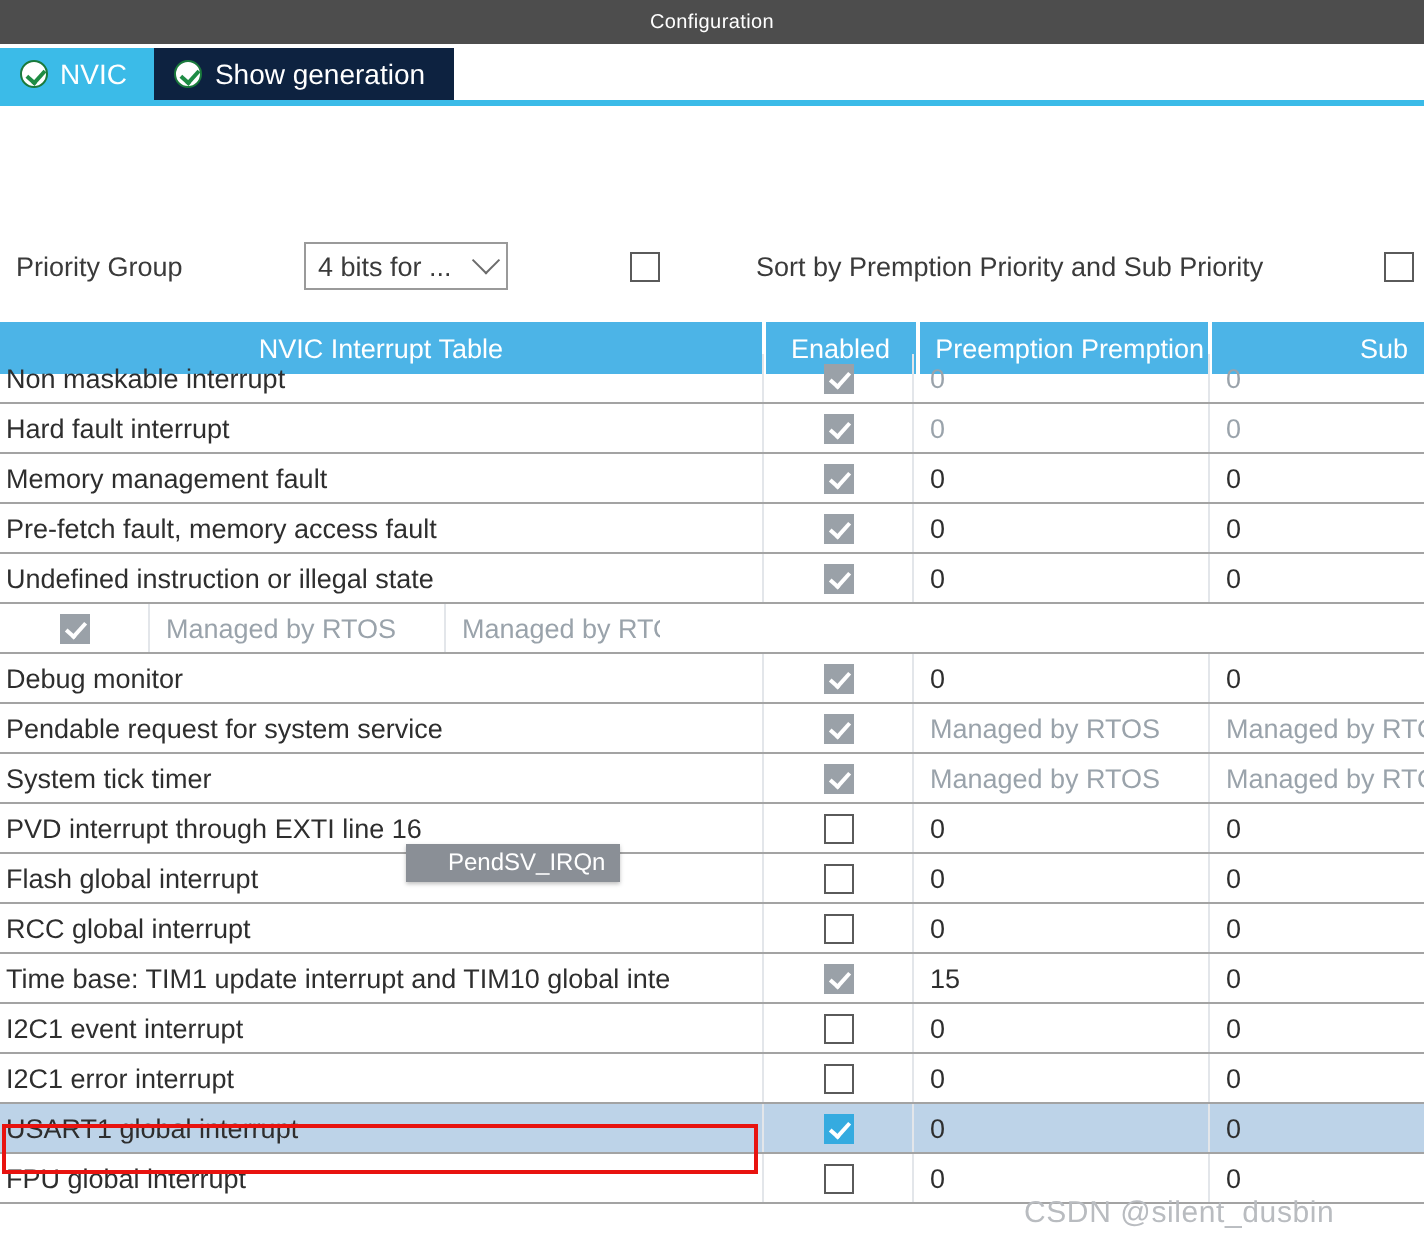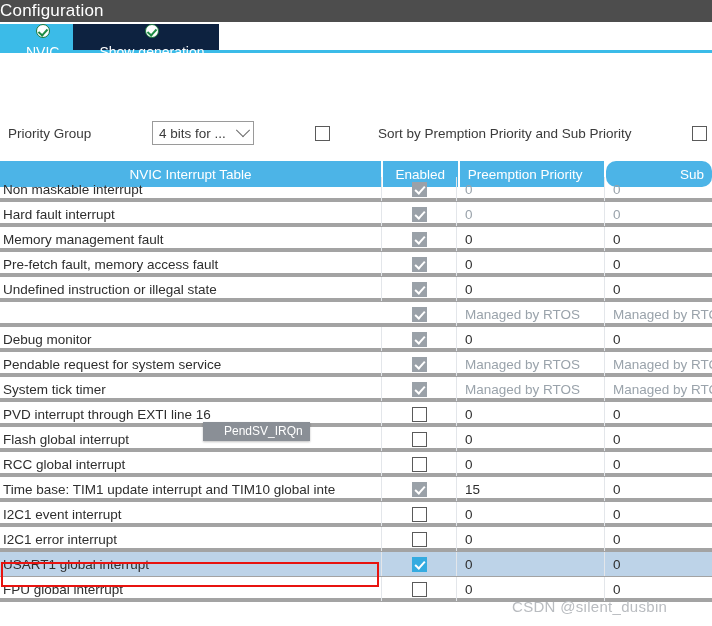--- a/index.html
+++ b/index.html
@@ -23,46 +23,45 @@
     background: #ffffff;
   }
 
   
   .titlebar {
     height: 22px;
     background: #4d4d4d;
     color: #ffffff;
     display: flex;
     align-items: center;
-    justify-content: flex-start;
-    font-size: 17px;
+    justify-content: center;
+    font-size: 10px;
     letter-spacing: .2px;
   }
 
   
   .tabstrip {
     height: 28px;
     background: #ffffff;
     display: flex;
     align-items: flex-end;
     position: relative;
     border-bottom: 3px solid #3bbbe8;
     box-sizing: content-box;
   }
   .tab {
     height: 26px;
     display: flex;
     align-items: center;
     gap: 6px;
-    padding: 0 14px 0 26px;
+    padding: 0 14px 0 10px;
     font-size: 14px;
     color: #ffffff;
     cursor: default;
     box-sizing: border-box;
-    flex-direction: column;
   }
   .tab.active { background: #3bbbe8; }
   .tab.inactive { background: #0d2240; }
   .tick-badge {
     width: 14px; height: 14px;
     border-radius: 50%;
     background: #ffffff;
     position: relative;
     display: inline-block;
     flex: 0 0 auto;
@@ -182,29 +181,28 @@
     font-size: 13.5px;
     display: flex;
     align-items: center;
     box-sizing: border-box;
     height: 26px;
     margin-right: 2px;
   }
   .th.name { width: 382px; justify-content: center; }
   .th.enabled { width: 75px; justify-content: center; }
   .th.preempt { width: 145px; padding-left: 8px; }
-  .th.sub { width: 106px; justify-content: flex-end; padding-right: 8px; margin-right: 0; border-radius: 10px; }
+  .th.sub { width: 106px; justify-content: flex-end; padding-right: 8px; margin-right: 0; }
 
   .tbody { background: #ffffff; }
   .tr {
     display: flex;
     height: 25px;
     box-sizing: border-box;
-    border-bottom: 4px solid #a3a3a3;
-    justify-content: flex-end;
+    border-bottom: 1px solid #a3a3a3;
   }
   .tr.selected .td { background: #bdd3e8; }
 
   .td {
     box-sizing: border-box;
     display: flex;
     align-items: center;
     font-size: 13.5px;
     color: #2e2e2e;
     height: 24px;
@@ -331,21 +329,21 @@
       <span class="cbx checked-blue" style="margin-left:29px;"></span>
       <span class="lbl" style="margin-left:8px;">Force DMA cha</span>
     </div>
 
   </div>
 
   <div class="table">
     <div class="thead">
       <div class="th name">NVIC Interrupt Table</div>
       <div class="th enabled">Enabled</div>
-      <div class="th preempt">Preemption Priority</div>
+      <div class="th preempt">Preemption Premption</div>
       <div class="th sub">Sub</div>
     </div>
     <div class="tbody" id="tbody">
         <div class="tr">
           <div class="td name">Non maskable interrupt</div>
           <div class="td enabled">
             <span class="cbx-row disabled-checked"></span>
           </div>
           <div class="td preempt dim">0</div>
           <div class="td sub dim">0</div>

